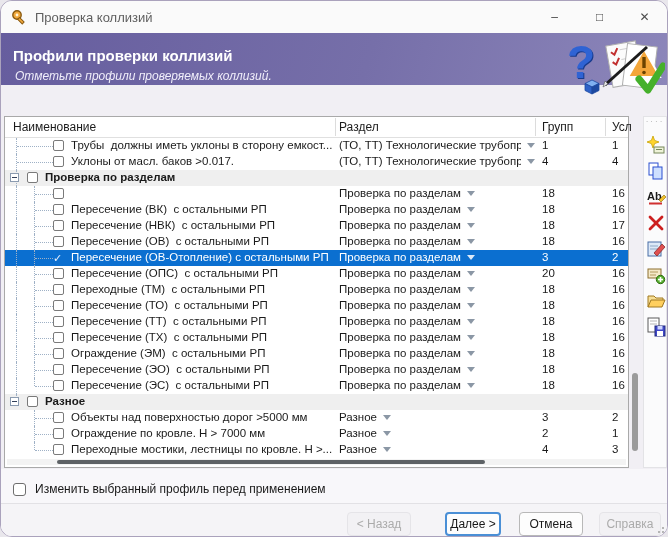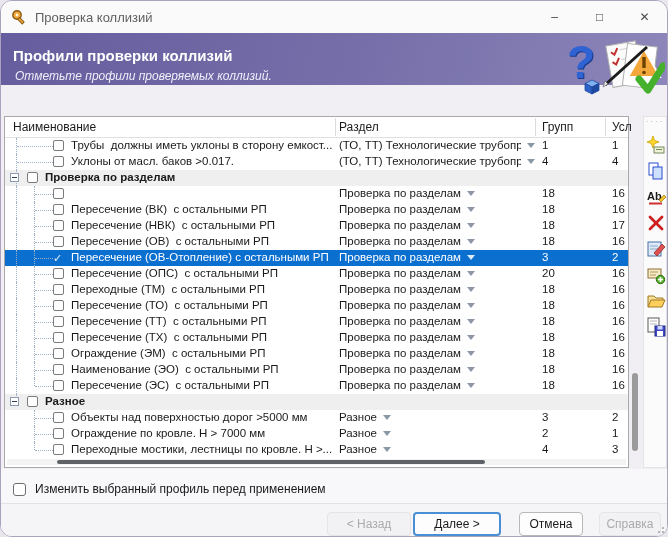--- a/index.html
+++ b/index.html
@@ -50,22 +50,22 @@
   .grip{position:absolute;left:0;right:0;top:0;text-align:center;color:#b3b3b3;font-size:8px;letter-spacing:2px;line-height:10px;}
   .tbtn{position:absolute;left:2px;width:20px;height:20px;}
   
   .footer{position:absolute;left:0;bottom:0;width:100%;height:67px;background:#f8f7fa;}
   .modify{position:absolute;left:12px;top:13px;display:flex;align-items:center;font-size:12px;color:#1a1a1a;}
   .modify .cb2{width:13px;height:13px;background:#fff;border:1px solid #6e6e6e;border-radius:3px;margin-right:9px;box-sizing:border-box;}
   .btnbar{position:absolute;left:0;right:0;top:34px;bottom:0;border-top:1px solid #e2e1e5;background:#f5f4f7;}
   .btn{position:absolute;top:8px;height:24px;font-size:12px;border-radius:4px;display:flex;align-items:center;justify-content:center;box-sizing:border-box;background:#fdfdfd;border:1px solid #b8b8b8;color:#1a1a1a;}
   .btn.default{border:2px solid #4a8fd6;}
   .btn.disabled{background:#f2f1f4;border:1px solid #e5e4e8;color:#ababab;}
-  .btn.b-back{right:256px;width:84px;}
-  .btn.b-next{right:166px;width:88px;}
+  .btn.b-back{right:256px;width:64px;}
+  .btn.b-next{right:166px;width:56px;}
   .btn.b-cancel{right:84px;width:64px;}
   .btn.b-help{right:6px;width:62px;}
   .rgrip{position:absolute;right:3px;bottom:3px;width:8px;height:8px;}
   .rgrip i{position:absolute;width:2px;height:2px;background:#b5b5b5;}
 </style>
 </head>
 <body>
 
 <div class="dialog">
 
@@ -293,21 +293,21 @@
             <i class="arr"></i>
           </span>
           <span class="gv">18</span>
           <span class="cv">16</span>
         </div>
         <div class="row item">
           <span class="vline" style="left: 11px;"></span>
           <span class="vline" style="left: 29px;"></span>
           <span class="hline" style="left: 30px; width: 18px;"></span>
           <span class="cb" style="left: 48px;"></span>
-          <span class="nm">Наименование (ЭО)  с остальными РП</span>
+          <span class="nm">Пересечение (ЭО)  с остальными РП</span>
           <span class="sec">
             <span class="sec-t">Проверка по разделам</span>
             <i class="arr"></i>
           </span>
           <span class="gv">18</span>
           <span class="cv">16</span>
         </div>
         <div class="row item">
           <span class="vline" style="left: 11px;"></span>
           <span class="vline half" style="left: 29px;"></span>

